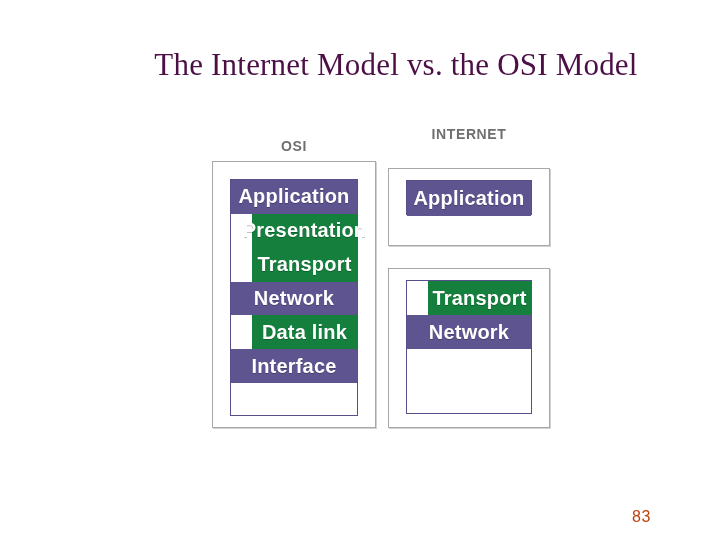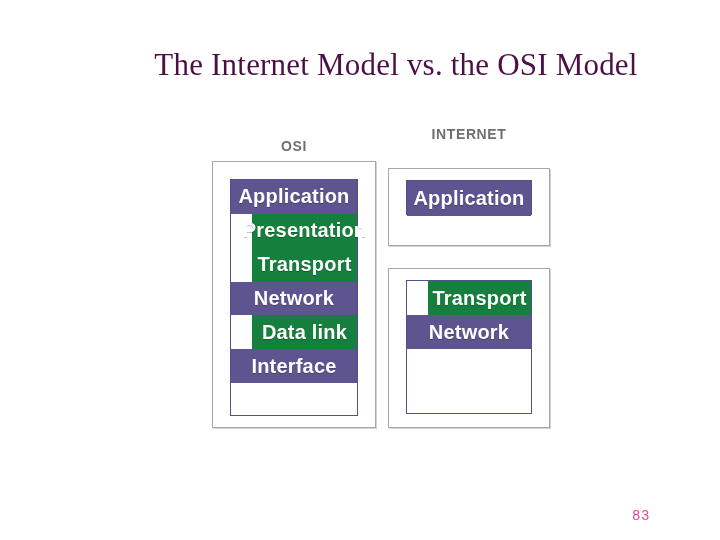--- a/index.html
+++ b/index.html
@@ -103,23 +103,23 @@
 
   
   #inet-low-stack .layer.row-sm { height: 34px; }
   #inet-low-stack .layer.row-lg { height: 66px; }
 
   
   #page-number {
     position: absolute;
     left: 632px;
     top: 508px;
-    font-family: Liberation Mono, monospace;
-    font-size: 14px;
-    color: #ec4899;
+    font-family: Liberation Sans, sans-serif;
+    font-size: 16px;
+    color: #c2410c;
     letter-spacing: 0.5px;
   }
 </style>
 </head>
 <body>
 
 <div id="slide-title">The Internet Model vs. the OSI Model</div>
 
 <div id="diagram">
 

